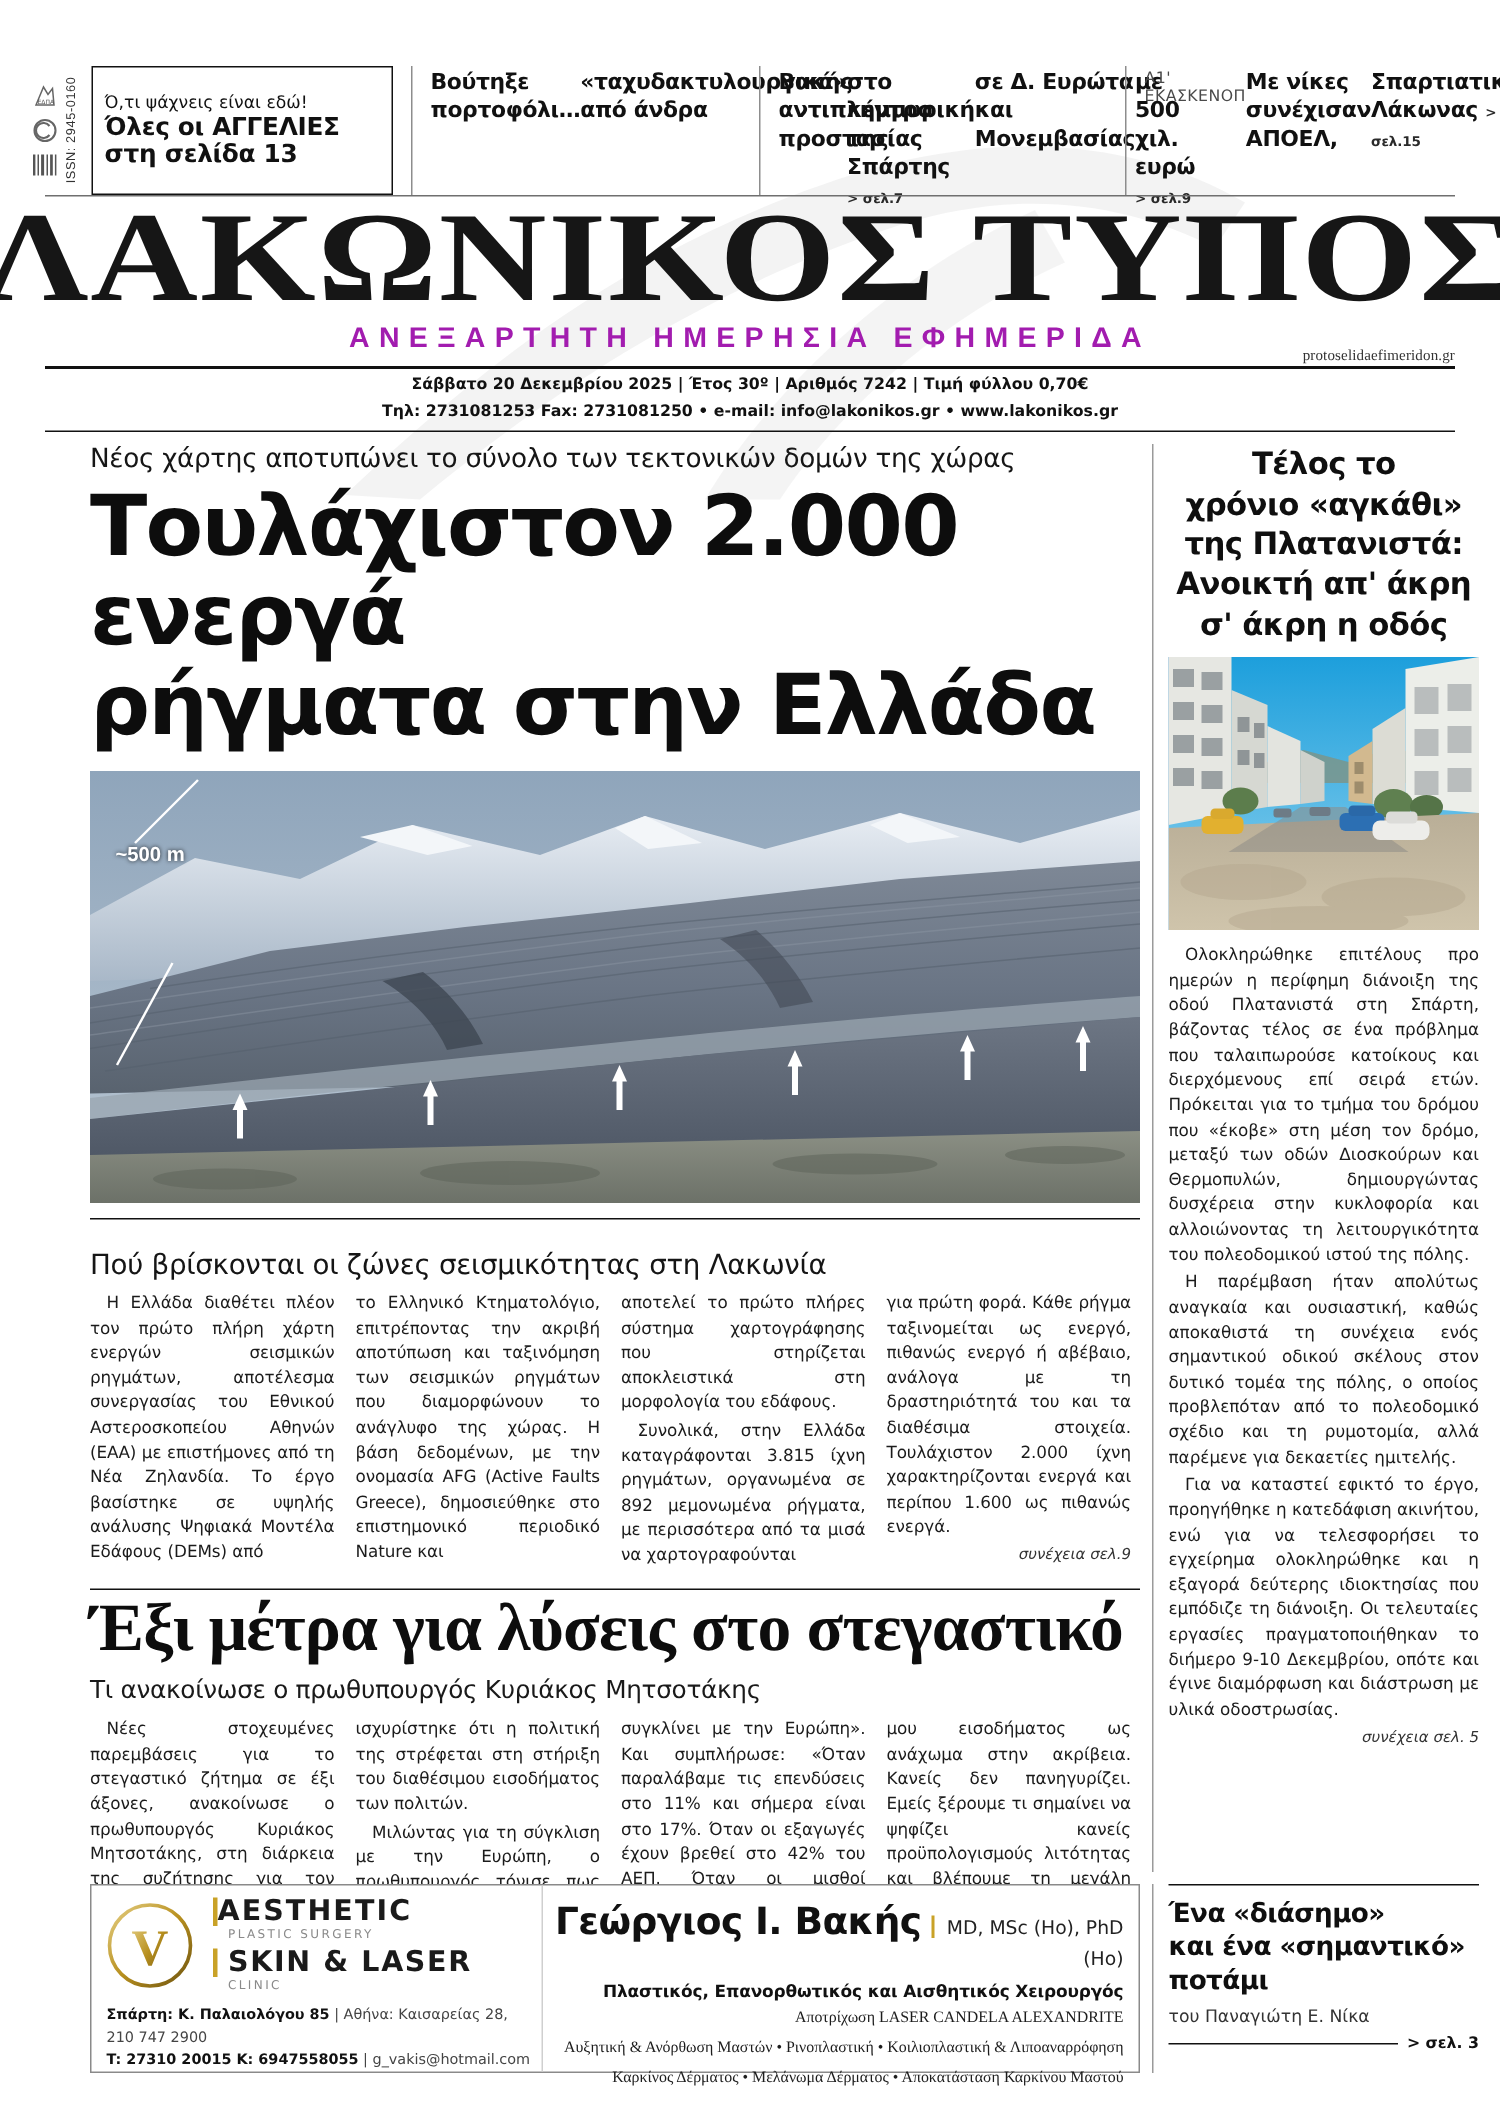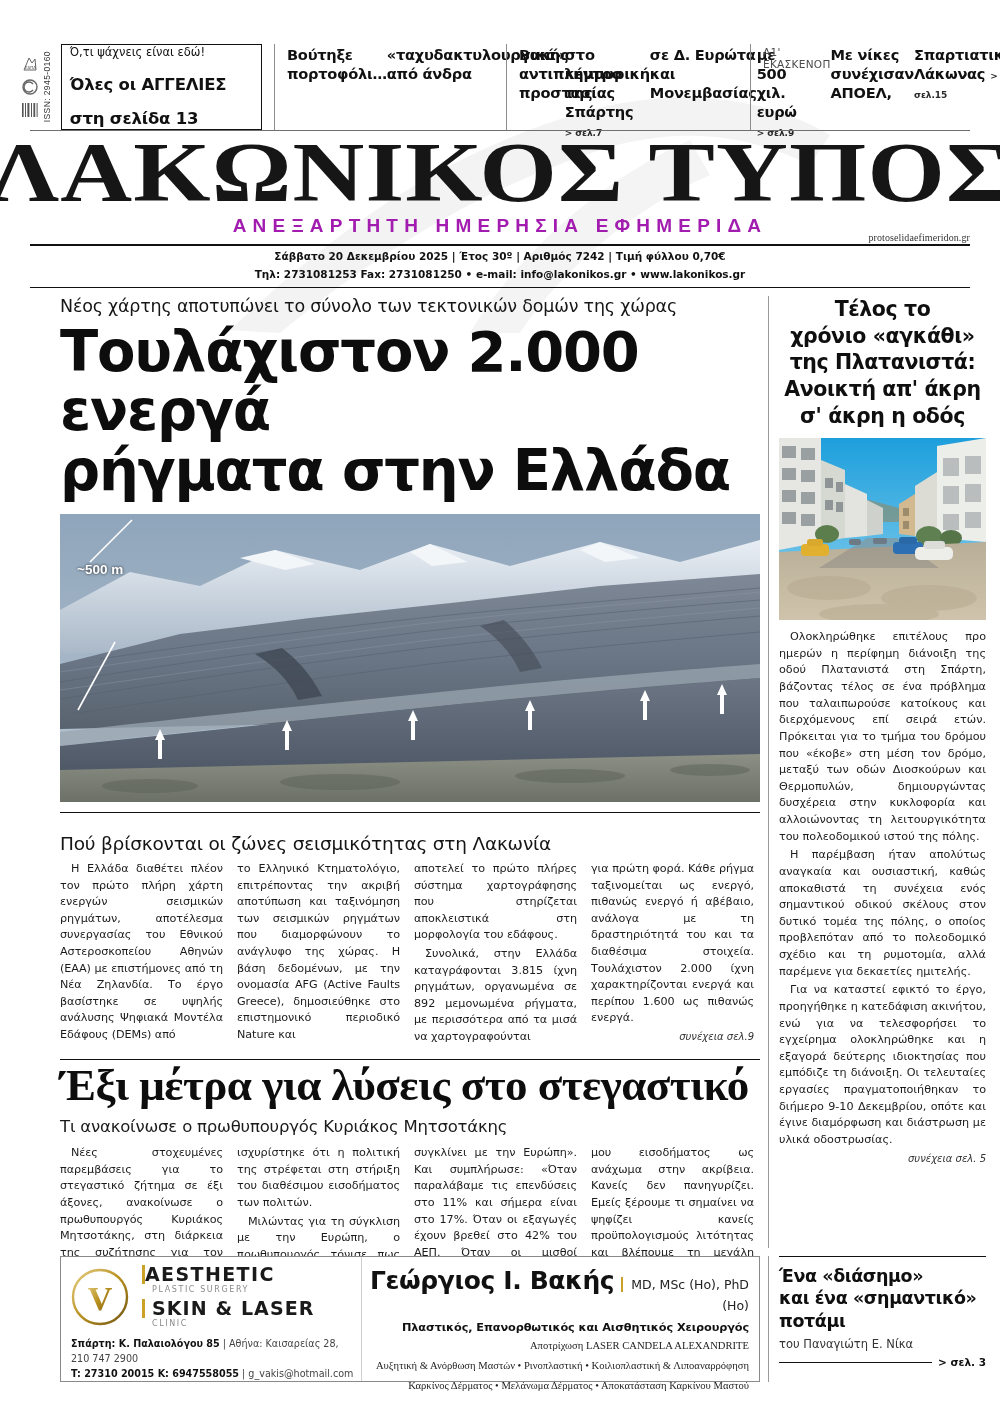--- a/index.html
+++ b/index.html
@@ -34,21 +34,20 @@
   .logos-col { display: flex; flex-direction: column; justify-content: center; gap: 3px; margin-right: 2px; }
   .logo-badge {
     width: 20px; height: 20px; display: flex; align-items: center; justify-content: center;
     color: #555;
   }
 
   .ads-box {
     border: 1.6px solid #111; padding: 4px 24px 5px 8px; width: 206px;
     display: flex; flex-direction: column; justify-content: center;
     margin-left: 2px;
-    gap: 16px;
   }
   .ads-box .l1 { font-size: 11.5px; color: #111; margin-bottom: 1px; }
   .ads-box .l2 { font-size: 16.5px; font-weight: bold; letter-spacing: -.2px; line-height: 1.12; }
   .ads-box .l3 { font-size: 16.5px; font-weight: bold; letter-spacing: -.2px; line-height: 1.12; }
 
   .teaser {
     padding: 2px 10px 0 12px;
     border-left: 1.4px solid #8d8d8d;
     display: flex; justify-content: space-between;
     position: relative;

